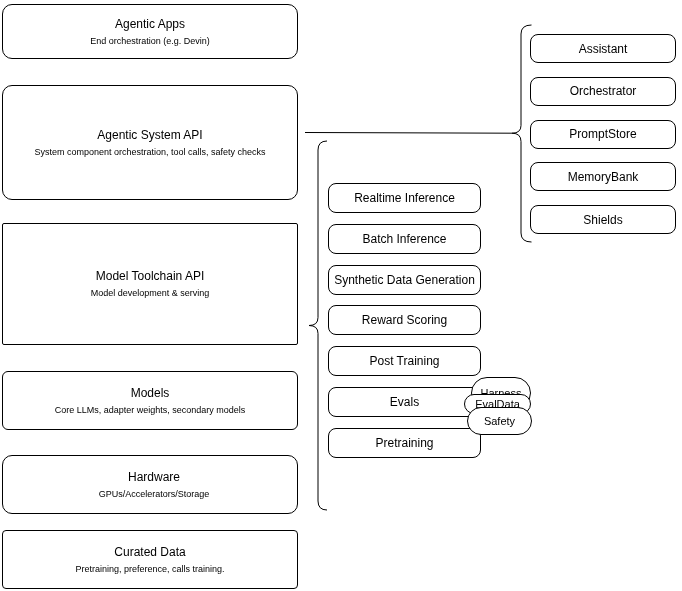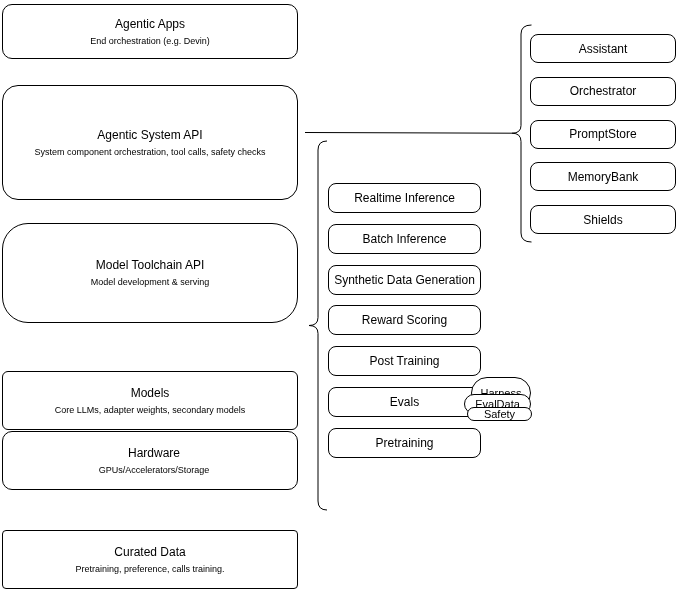--- a/index.html
+++ b/index.html
@@ -75,36 +75,36 @@
     <path d="M 305 132.5 L 512 133.2" fill="none" stroke="#000000" stroke-width="1"></path>
     <path d="M 531.5 25 Q 521 25 521 34 L 521 125.5 Q 521 133.2 512 133.2 Q 521 133.2 521 141.5 L 521 233 Q 521 242 531.5 242" fill="none" stroke="#000000" stroke-width="1"></path>
     <path d="M 327 141 Q 318 141 318 150 L 318 317.5 Q 318 325.5 309 325.5 Q 318 325.5 318 333.5 L 318 501 Q 318 510 327 510" fill="none" stroke="#000000" stroke-width="1"></path>
   </svg>
 
   <div class="box left-box" style="top:4px;height:55px;border-radius:10px;">
     <div class="title">Agentic Apps</div>
     <div class="subtitle">End orchestration (e.g. Devin)</div>
   </div>
 
-  <div class="box left-box" style="top:85px;height:115px;border-radius:16px;">
+  <div class="box left-box" style="top:85px;height:115px;border-radius:10px;">
     <div class="title">Agentic System API</div>
     <div class="subtitle">System component orchestration, tool calls, safety checks</div>
   </div>
 
-  <div class="box left-box" style="top:223px;height:100px;border-radius:26px;">
+  <div class="box left-box" style="top:223px;height:122px;border-radius:2px;">
     <div class="title">Model Toolchain API</div>
     <div class="subtitle">Model development &amp; serving</div>
   </div>
 
   <div class="box left-box" style="top:371px;height:59px;border-radius:6px;">
     <div class="title">Models</div>
     <div class="subtitle">Core LLMs, adapter weights, secondary models</div>
   </div>
 
-  <div class="box left-box" style="top:431px;height:59px;border-radius:10px;padding-left:8px;">
+  <div class="box left-box" style="top:455px;height:59px;border-radius:10px;padding-left:8px;">
     <div class="title">Hardware</div>
     <div class="subtitle">GPUs/Accelerators/Storage</div>
   </div>
 
   <div class="box left-box" style="top:530px;height:59px;border-radius:4px;">
     <div class="title">Curated Data</div>
     <div class="subtitle">Pretraining, preference, calls training.</div>
   </div>
 
   <div class="col" id="toolchain-col">
@@ -112,21 +112,21 @@
     <div class="node">Batch Inference</div>
     <div class="node">Synthetic Data Generation</div>
     <div class="node">Reward Scoring</div>
     <div class="node">Post Training</div>
     <div class="node">Evals</div>
     <div class="node">Pretraining</div>
   </div>
 
   <div class="tag" style="left:471px;top:377px;width:60px;height:32px;">Harness</div>
   <div class="tag" style="left:464px;top:393.5px;width:67px;height:20px;">EvalData</div>
-  <div class="tag" style="left:467px;top:407px;width:65px;height:14px;">Safety</div>
+  <div class="tag" style="left:467px;top:407px;width:65px;height:28px;">Safety</div>
 
   <div class="col" id="system-col">
     <div class="node">Assistant</div>
     <div class="node">Orchestrator</div>
     <div class="node">PromptStore</div>
     <div class="node">MemoryBank</div>
     <div class="node">Shields</div>
   </div>
 
 </div>

